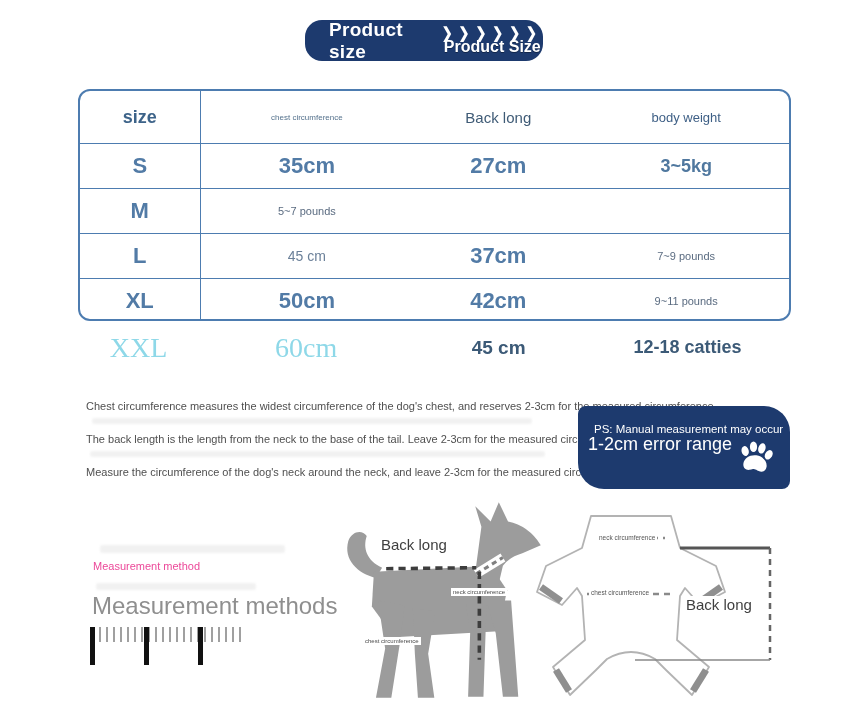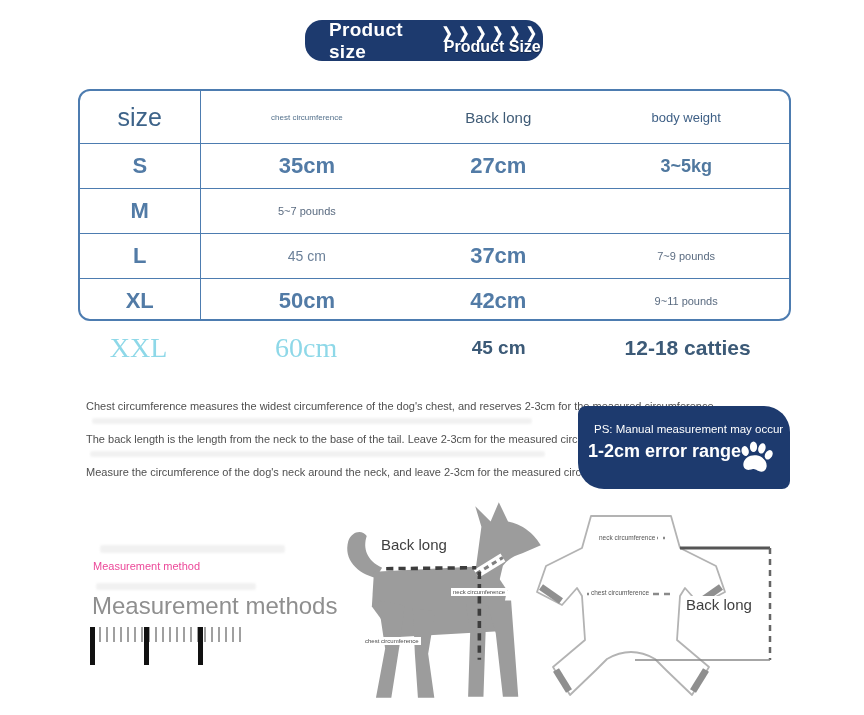--- a/index.html
+++ b/index.html
@@ -17,47 +17,47 @@
                     text-shadow:0 1px 0 #12264a; }
 
   
   .size-table { position:absolute; left:78px; top:89px; width:713px; height:232px;
                 border:2px solid #4d7cb0; border-radius:12px; overflow:hidden; background:#fff; }
   .t-row { display:grid; grid-template-columns:17% 30% 24% 29%; height:45px;
            border-top:1.5px solid #4d7cb0; }
   .t-row.header { height:52px; border-top:none; }
   .t-cell { display:flex; align-items:center; justify-content:center; color:#527ba6; }
   .t-cell.first { border-right:1.5px solid #4d7cb0; }
-  .h-size { font-size:25px; font-weight:normal; color:#3d6389; }
+  .h-size { font-size:18px; font-weight:bold; color:#3d6389; }
   .h-chest { font-size:8px; color:#54718c; }
   .h-back { font-size:15px; color:#3f5b76; font-weight:500; }
   .h-weight { font-size:13px; color:#3f6086; }
   .c-size { font-size:22px; font-weight:bold; color:#527ba6; }
   .c-big { font-size:22px; font-weight:bold; color:#527ba6; }
   .c-mid { font-size:14px; color:#6b8099; }
   .c-kg  { font-size:18px; font-weight:bold; color:#50789f; }
   .c-small { font-size:11px; color:#5a6b80; }
 
   .xxl-row { position:absolute; left:78px; top:325px; width:713px; height:45px;
              display:grid; grid-template-columns:17% 30% 24% 29%; }
   .xxl-cell { display:flex; align-items:center; justify-content:center; }
   .xxl-serif { font-family:"Liberation Serif", serif; font-size:28px; color:#8ed8e8; }
   .xxl-dark { font-size:19px; font-weight:bold; color:#3c5a77; }
-  .xxl-dark2 { font-size:21px; font-weight:bold; color:#3c5a77;text-align:right; }
+  .xxl-dark2 { font-size:18px; font-weight:bold; color:#3c5a77;text-align:right; }
 
   
   .notes { position:absolute; left:86px; top:400px; width:480px; }
   .notes p { font-size:11px; color:#4f4f4f; line-height:12px; margin-bottom:21px; white-space:nowrap; }
   .ghost { position:absolute; background:rgba(120,120,120,.10); border-radius:3px; filter:blur(1px); }
 
   
   .ps-box { position:absolute; left:578px; top:406px; width:212px; height:83px;
             background:#1d3a6e; border-radius:8px 26px 8px 26px; color:#fff;padding-left:12px; }
   .ps-line1 { position:absolute; left:16px; top:17px; font-size:11.5px; }
-  .ps-line2 { position:absolute; left:10px; top:35px; font-size:18px; font-weight:bold; }
+  .ps-line2 { position:absolute; left:10px; top:28px; font-size:18px; font-weight:normal; }
   .ps-paw { position:absolute; right:16px; top:34px; width:36px; height:36px; }
 
   
   .meas-title { position:absolute; left:93px; top:560px; font-size:11px; color:#ec4899; }
   .meas-subtitle { position:absolute; left:92px; top:592px; font-size:24px; color:#8f8f8f; }
   .ruler { position:absolute; left:90px; top:627px; width:152px; height:38px; }
   .ruler-ticks { position:absolute; left:2px; top:0; width:150px; height:15px;
                  background:repeating-linear-gradient(90deg,#a0a0a0 0 2.5px, transparent 2.5px 7px); }
   .ruler-bar { position:absolute; top:0; width:5px; height:38px; background:#111; }
 

